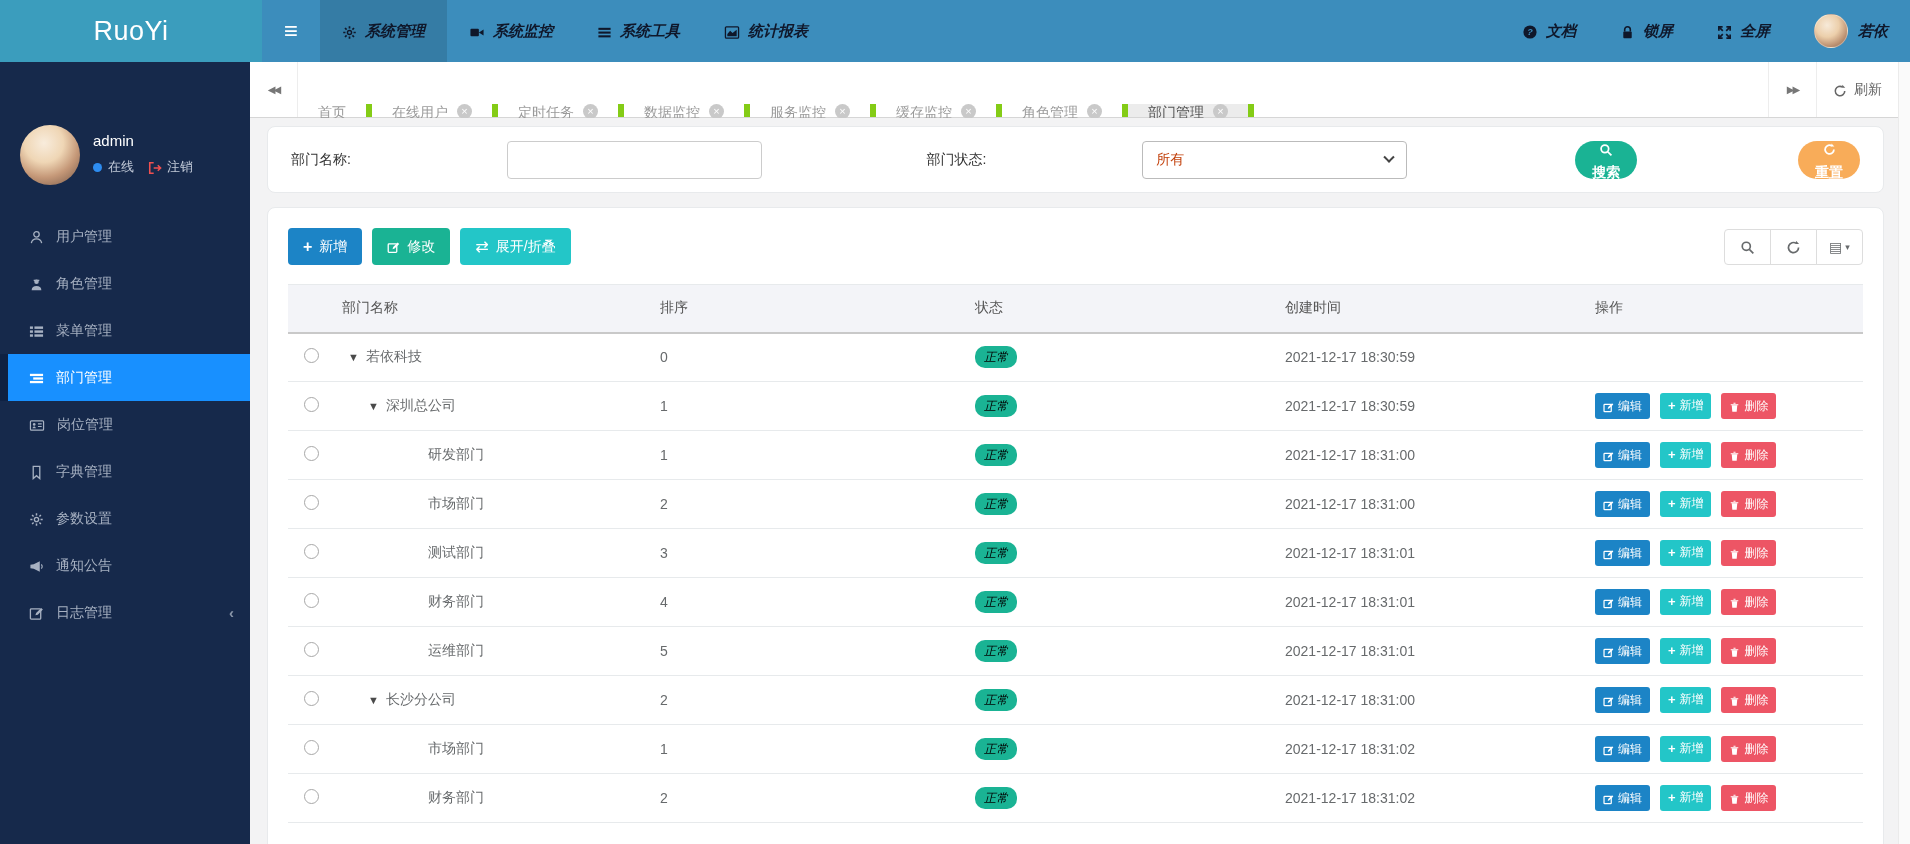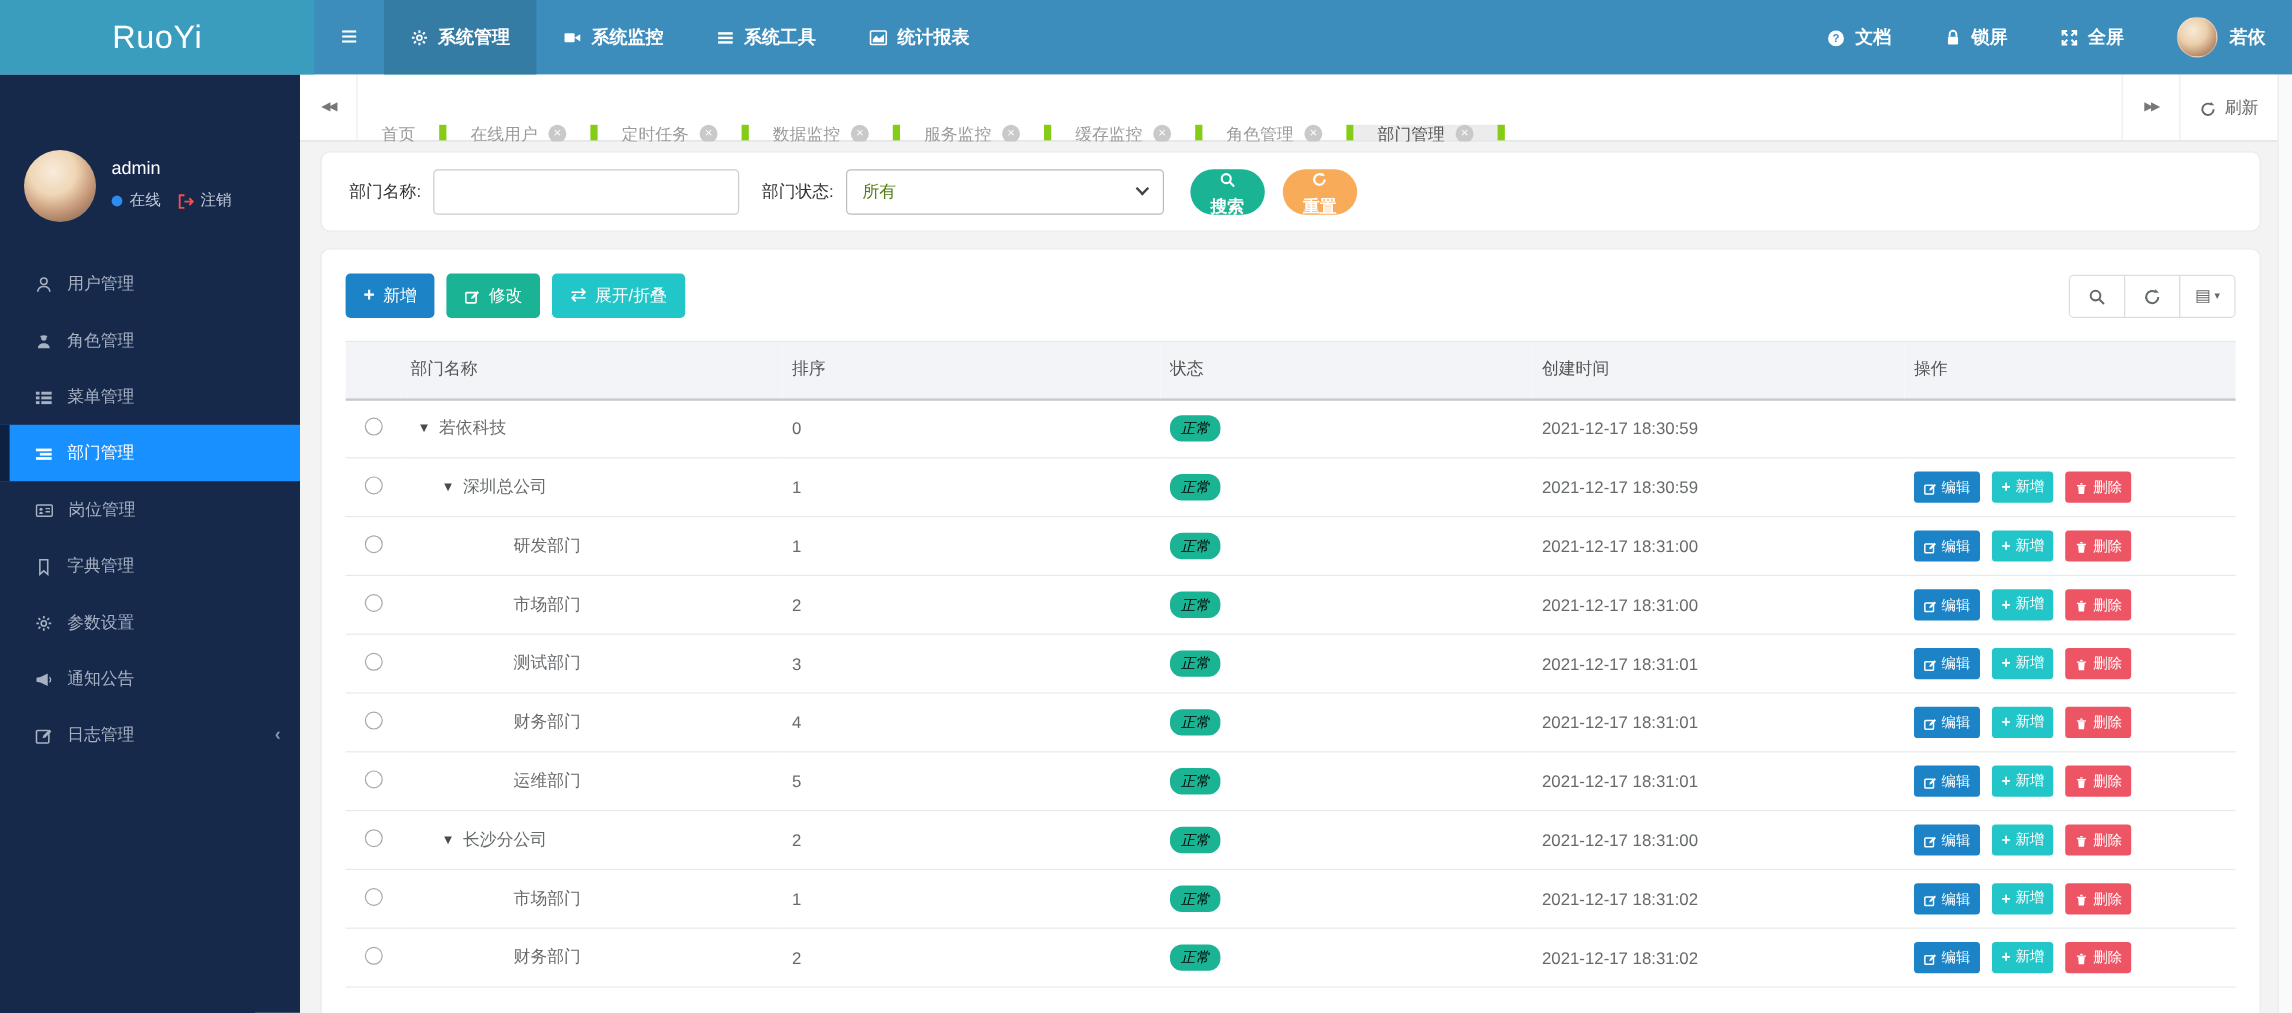--- a/index.html
+++ b/index.html
@@ -8,22 +8,22 @@
 
   .svg-icon { display:inline-block; vertical-align:middle; }
 
   
   .navbar { position:absolute; left:0; top:0; right:0; height:62px;
     background:var(--c-navbar,#3c8dbc); display:flex; align-items:stretch; z-index:5; }
   .logo { width:262px; background:var(--c-logo_bg,#3b9dbd); color:#fff; font-size:27px;
     display:flex; align-items:center; justify-content:center; letter-spacing:.5px; }
   .hamburger { width:58px; display:flex; align-items:center; justify-content:center;
     color:#fff; font-size:24px; font-weight:bold; cursor:pointer; }
-  .nav-item { display:flex; align-items:center; gap:8px; padding:0 22px; color:#ffffff;
-    font-size:15px; font-weight:bold; cursor:pointer; white-space:nowrap; }
+  .nav-item { display:flex; align-items:center; gap:8px; padding:0 22px; color:#0f172a;
+    font-size:15px; font-weight:bold; cursor:pointer; white-space:nowrap;font-style:italic; }
   .nav-item.active { background:#357ca5; }
   .nav-right { margin-left:auto; display:flex; align-items:stretch; }
   .avatar-sm { width:34px; height:34px; border-radius:50%;
     background:radial-gradient(circle at 38% 32%, #f7ead9 0%, #eccfab 40%, #bd9272 70%, #7c5a46 100%);
     border:1px solid rgba(255,255,255,.35); }
   .nav-user { gap:10px; }
 
   
   .sidebar { position:absolute; left:0; top:62px; bottom:0; width:250px;
     background:var(--c-sidebar,#16294b); }
@@ -57,27 +57,27 @@
   .refresh-tab { display:flex; align-items:center; gap:7px; padding:0 16px; color:#666;
     border-left:1px solid #ededed; cursor:pointer; }
 
   
   .content { position:absolute; left:250px; top:118px; right:12px; bottom:0;
     background:var(--c-content_bg,#f3f3f4); padding:8px 14px 0 17px;
     display:flex; flex-direction:column; overflow:hidden; }
   .card { background:#fff; border:1px solid #e8eaec; border-radius:8px; }
 
   .search-card { height:67px; flex:none; display:flex; align-items:center;
-    padding:0 23px; margin-bottom:14px; }
+    padding:0 23px; margin-bottom:14px;justify-content:space-between; }
   .form-label { color:#333; }
   .text-input { width:255px; height:38px; border:1px solid #ccc; border-radius:4px;
     margin-left:10px; padding:0 10px; font:inherit; }
   .select-box { width:265px; height:38px; border:1px solid #bbb; border-radius:4px;
     margin-left:10px; display:flex; align-items:center; justify-content:space-between;
-    padding:0 13px; color:#4d7c0f; cursor:pointer; }
+    padding:0 13px; color:#c2410c; cursor:pointer; }
   .sel-chev { width:8px; height:8px; border-right:2px solid #444; border-bottom:2px solid #444;
     transform:rotate(45deg) translate(-2px,-2px); }
   .lbl-status { margin-left:19px; }
   .btn-pill { height:38px; border:none; border-radius:19px; color:#fff; font-size:14px;
     font-weight:bold; display:inline-flex; align-items:center; gap:7px; padding:0 17px;
     cursor:pointer; font-family:inherit;flex-direction:column; }
   .btn-search { background:var(--c-success,#1ab394); margin-left:22px; }
   .btn-reset  { background:var(--c-warning,#f8ac59); margin-left:15px; }
 
   .table-card { flex:1; padding:20px 20px 0; margin-bottom:-12px; }

